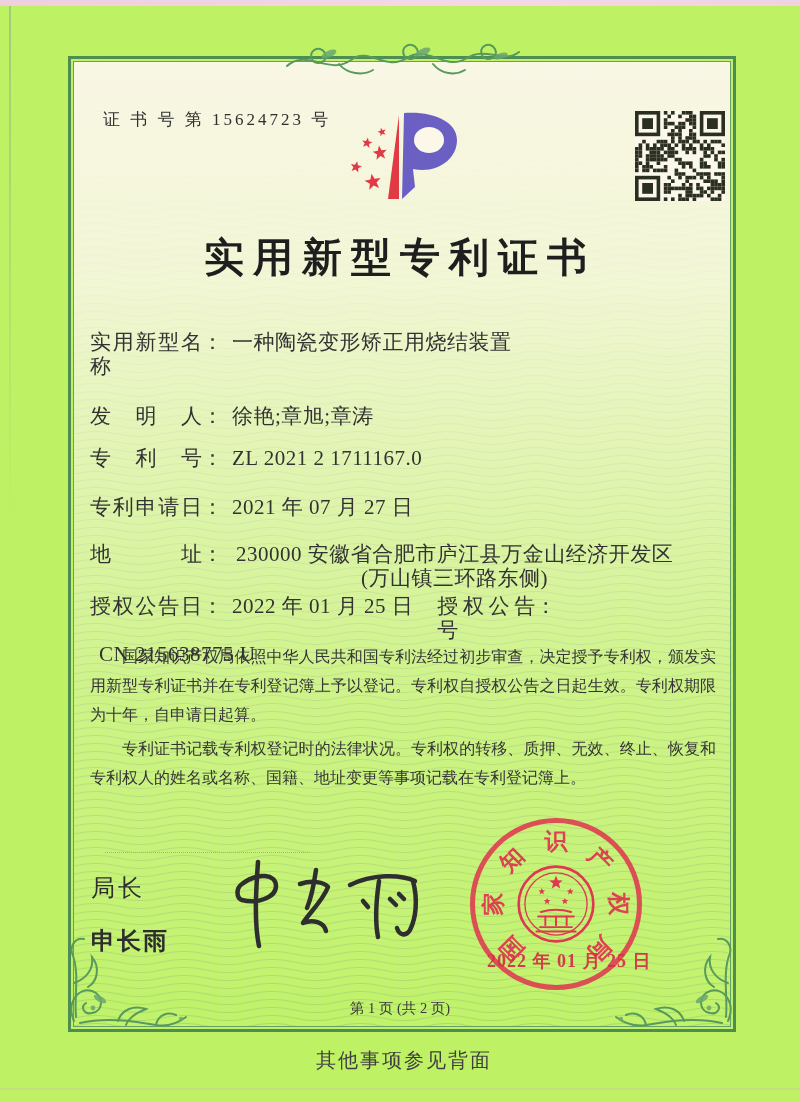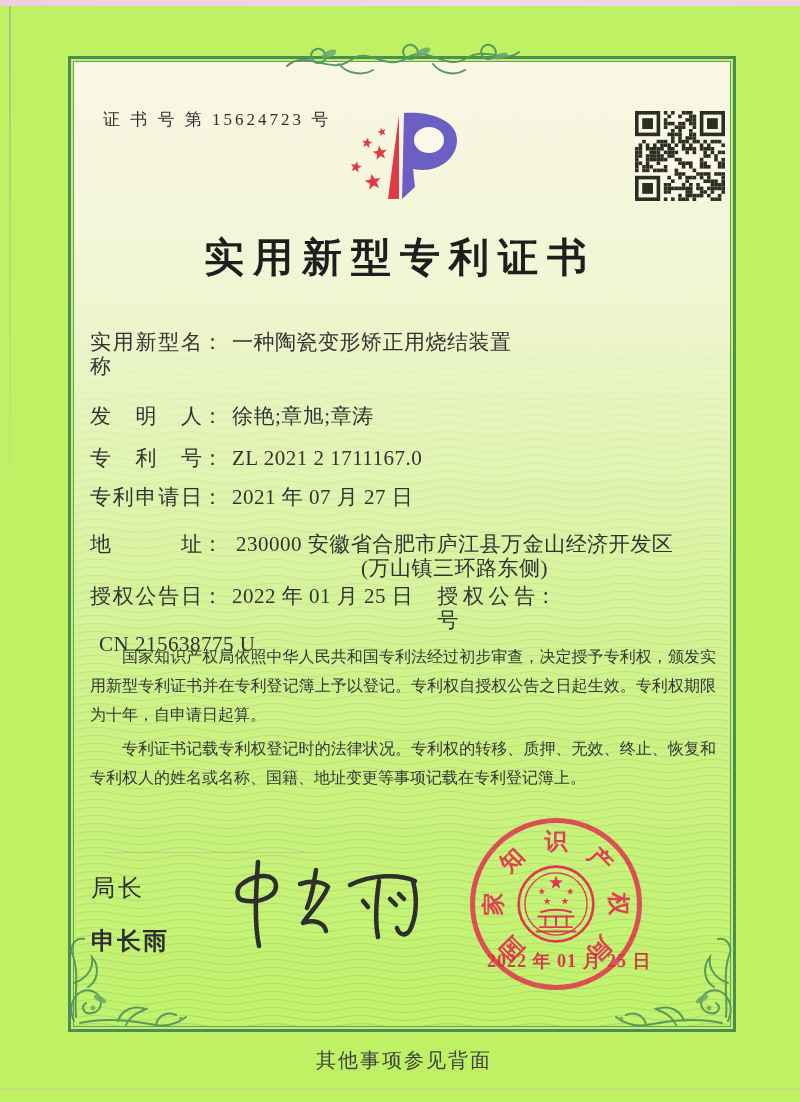--- a/index.html
+++ b/index.html
@@ -35,21 +35,21 @@
     font-size:40px;font-weight:700;letter-spacing:9px;color:#1e1e1e;}
 
   .fields{position:absolute;left:90px;top:330px;width:630px;font-size:21px;line-height:24px;color:#323232;}
   .frow{margin:0;}
   .flabel{display:inline-block;width:112px;text-align:justify;text-align-last:justify;vertical-align:top;}
   .colon{vertical-align:top;}
   .fvalue{display:inline-block;vertical-align:top;margin-left:9px;max-width:455px;letter-spacing:.5px;}
   .fvalue.addr{width:445px;text-align:center;}
   .pair2{margin-left:24px;}
   .pair2 .flabel{width:98px;}
-  .mb26{margin-bottom:26px;} .mb18{margin-bottom:18px;margin-top:12px;} .mb15{margin-bottom:15px;}
+  .mb26{margin-bottom:26px;} .mb18{margin-bottom:18px;margin-top:12px;} .mb15{margin-bottom:25px;}
   .mb23{margin-bottom:23px;} .mb22{margin-bottom:22px;} .mb4{margin-bottom:4px;}
 
   .paras{position:absolute;left:90px;top:642px;width:626px;font-size:16px;line-height:1.82;
     color:#353535;text-align:justify;}
   .paras p{margin:0 0 5px 0;text-indent:2em;}
 
   .dotline{position:absolute;left:105px;top:852px;width:205px;border-top:1px dotted #b3ab93;}
 
   .officer{position:absolute;left:91px;top:872px;font-size:24px;letter-spacing:3px;color:#2d2d2d;}
   .officer .name{display:block;margin-top:21px;letter-spacing:2px;font-weight:bold;}
@@ -588,15 +588,16 @@
         <span class="seal-char" style="transform: rotate(-90deg) translateY(-62px);">家</span>
         <span class="seal-char" style="transform: rotate(-45deg) translateY(-62px);">知</span>
         <span class="seal-char" style="transform: rotate(0deg) translateY(-62px);">识</span>
         <span class="seal-char" style="transform: rotate(45deg) translateY(-62px);">产</span>
         <span class="seal-char" style="transform: rotate(90deg) translateY(-62px);">权</span>
         <span class="seal-char" style="transform: rotate(135deg) translateY(-62px);">局</span>
       </div>
   </div>
   <div class="seal-date">2022 年 01 月 25 日</div>
 
+  <div class="page-no">第 1 页 (共 2 页)</div>
   <div class="back-note">其他事项参见背面</div>
 
 </div>
 
 </body></html>

